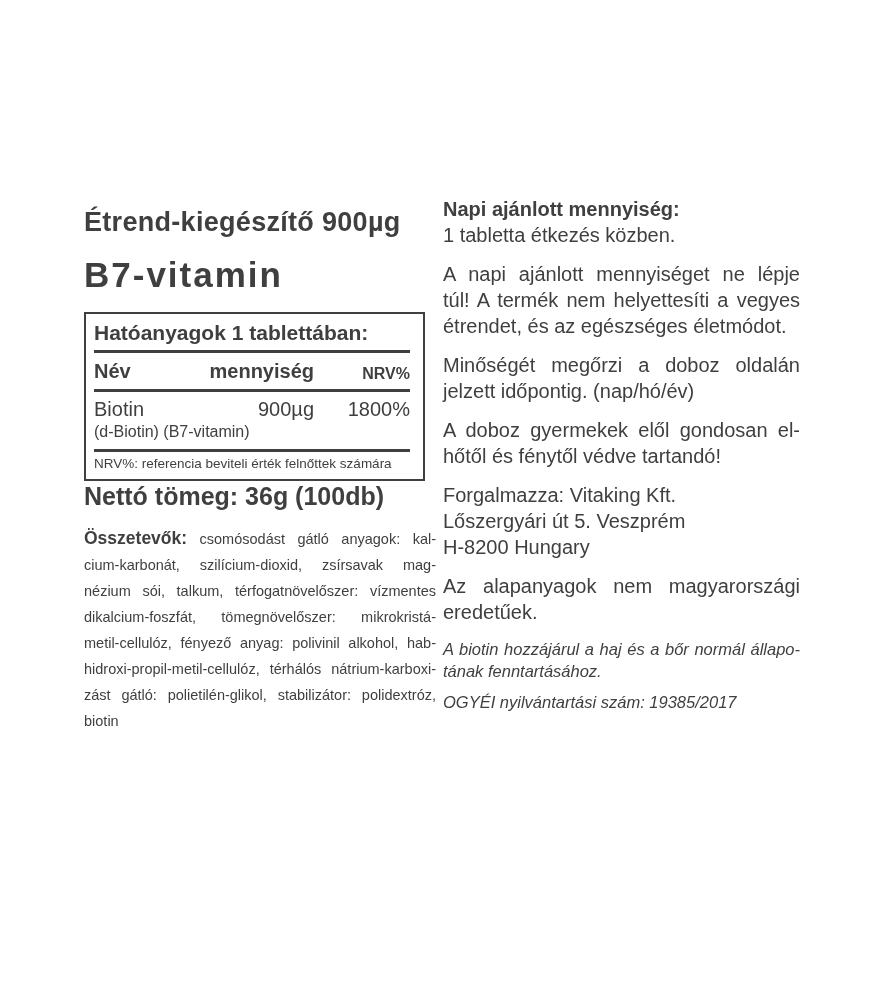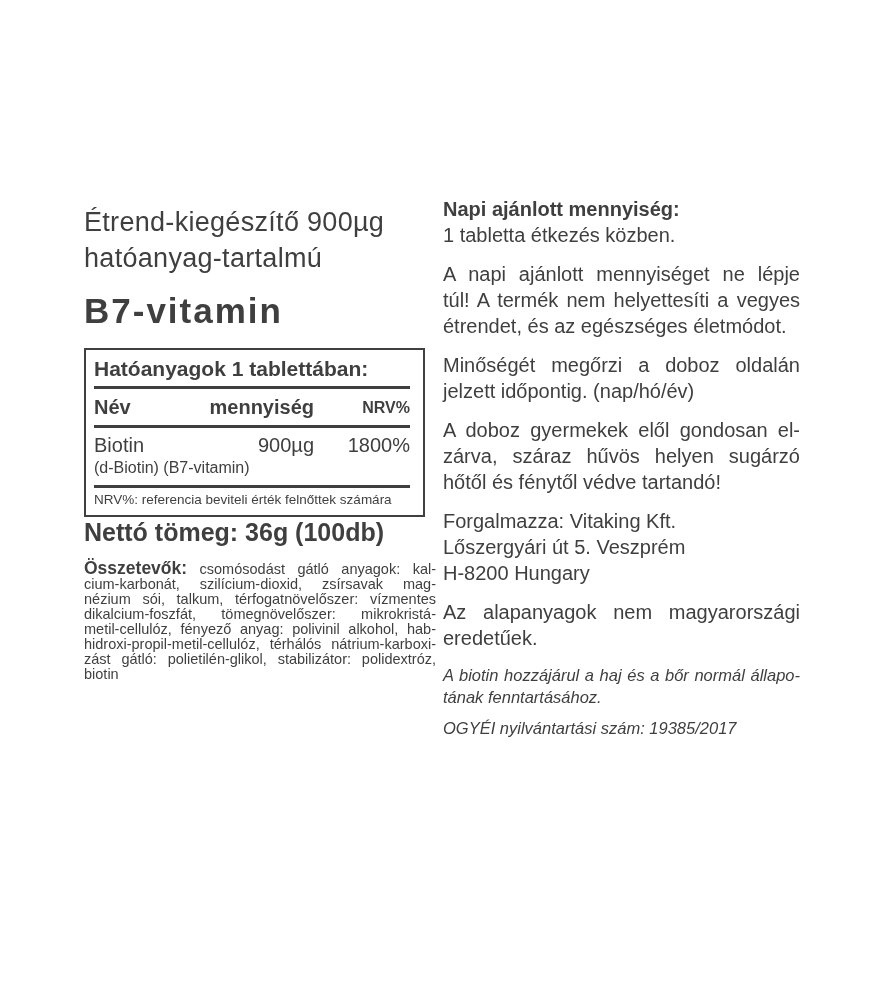--- a/index.html
+++ b/index.html
@@ -15,62 +15,62 @@
     color: #3f3f3f;
     overflow: hidden;
   }
   .page { position: absolute; inset: 0; background: #ffffff; }
 
   
   .left-col { position: absolute; left: 84px; top: 204px; width: 352px; }
 
   .title {
     font-size: 27px;
-    font-weight: normal;
+    font-weight: bold;
     line-height: 36px;
     letter-spacing: 0.3px;
   }
   .product-name {
     font-size: 35px;
     font-weight: bold;
     line-height: 42px;
     letter-spacing: 2px;
     margin-top: 14px;
   }
 
   .facts-box {
     margin-top: 16px;
     width: 341px;
     box-sizing: border-box;
     border: 2px solid #404040;
     padding: 4px 13px 0 8px;
   }
   .facts-header { font-size: 21px; font-weight: bold; line-height: 26px; padding: 2px 0 4px; }
   .rule { height: 3px; background: #3f3f3f; }
-  .facts-cols { display: flex; align-items: center; padding: 7px 0 6px; }
+  .facts-cols { display: flex; align-items: flex-end; padding: 7px 0 6px; }
   .cell-name  { flex: 1; text-align: left; }
   .cell-amount{ width: 105px; text-align: right; }
   .cell-nrv   { width: 96px; text-align: right; }
   .facts-cols .cell-name, .facts-cols .cell-amount { font-weight: bold; font-size: 20px; }
   .facts-cols .cell-nrv { font-weight: bold; font-size: 16px; }
   .facts-row { display: flex; align-items: baseline; padding-top: 6px; font-size: 20px; }
   .facts-subrow { font-size: 16px; line-height: 20px; padding: 1px 0 7px; }
   .facts-footnote { font-size: 13.5px; line-height: 16px; padding: 4px 0 7px; }
 
   .net-weight {
     font-size: 25px;
     font-weight: bold;
     line-height: 30px;
   }
 
   .ingredients {
     margin-top: 14px;
     width: 352px;
     font-size: 14.5px;
-    line-height: 15px;
+    line-height: 26px;
   }
   .ing-label { font-weight: bold; font-size: 17.5px; }
 
   .just { text-align: justify; text-align-last: justify; }
 
   
   .right-col {
     position: absolute;
     left: 443px;
     top: 196px;
@@ -89,21 +89,20 @@
 </style>
 </head>
 <body style="color: rgb(63, 63, 63); background: rgb(255, 255, 255);">
 
 <div class="page">
 
   <div class="left-col">
 
     <div class="title">
       <span>Étrend-kiegészítő 900µg</span><br>
-      <span>hatóanyag-tartalmú</span>
     </div>
 
     <div class="product-name">B7-vitamin</div>
 
     <div class="facts-box">
       <div class="facts-header">Hatóanyagok 1 tablettában:</div>
       <div class="rule"></div>
       <div class="facts-cols">
         <span class="cell-name">Név</span>
         <span class="cell-amount">mennyiség</span>
@@ -152,21 +151,20 @@
         <div>étrendet, és az egészséges életmódot.</div>
       </div>
 
     <div class="para">
         <div class="just">Minőségét megőrzi a doboz oldalán</div>
         <div>jelzett időpontig. (nap/hó/év)</div>
       </div>
 
     <div class="para">
         <div class="just">A doboz gyermekek elől gondosan el-</div>
-        <div class="just">zárva, száraz hűvös helyen sugárzó</div>
         <div>hőtől és fénytől védve tartandó!</div>
       </div>
 
     <div class="para">
         <div>Forgalmazza: Vitaking Kft.</div>
         <div>Lőszergyári út 5. Veszprém</div>
         <div>H-8200 Hungary</div>
       </div>
 
     <div class="para">

